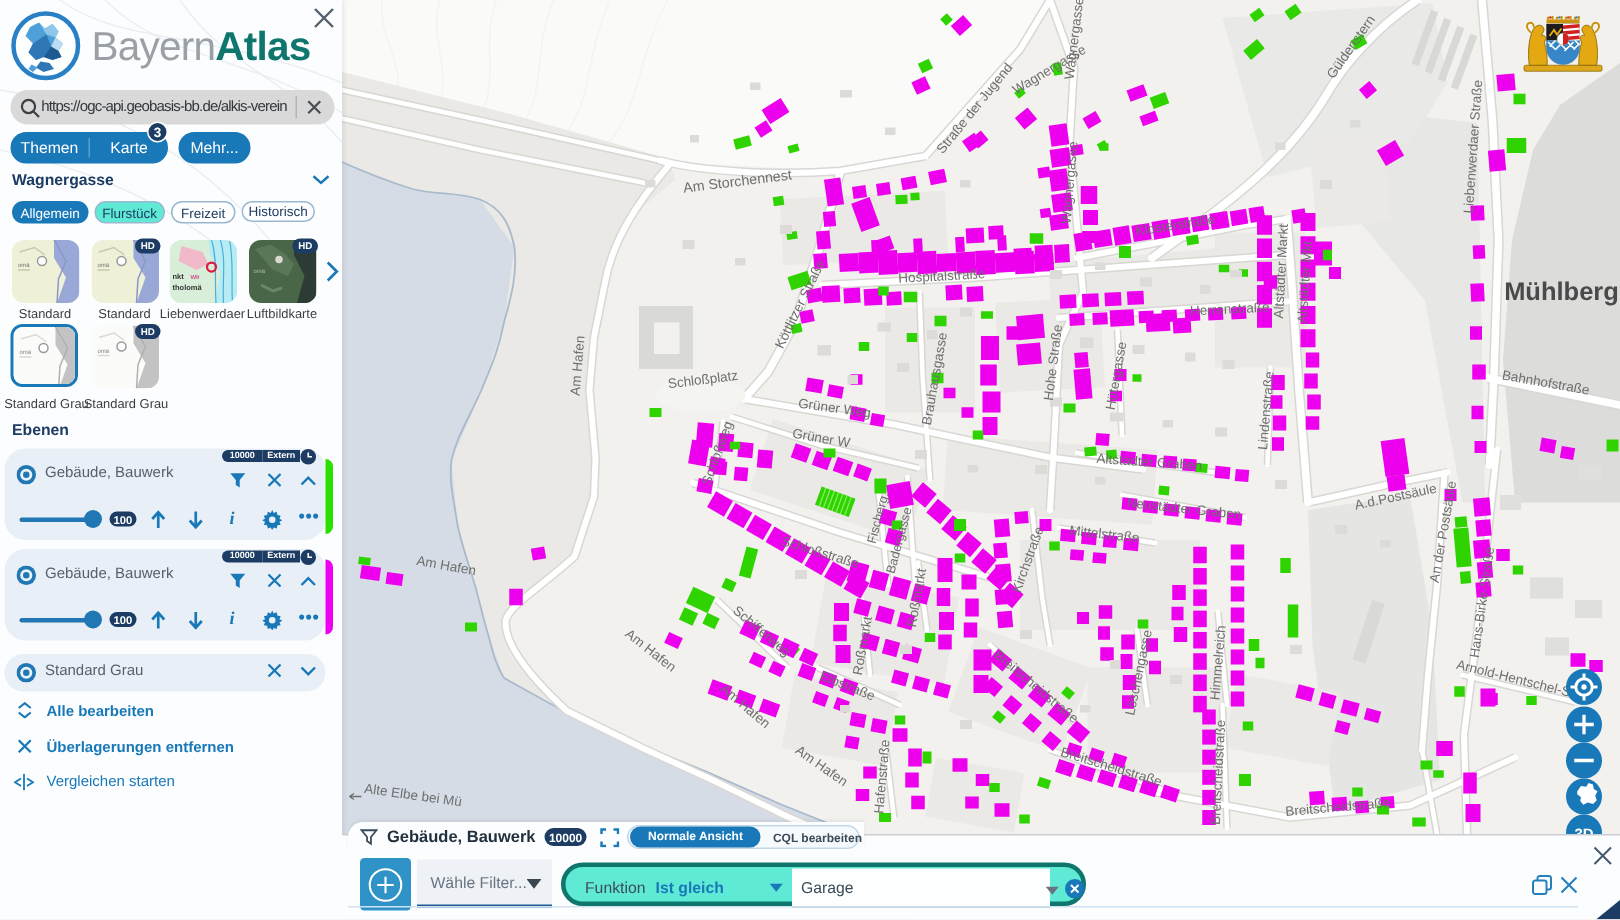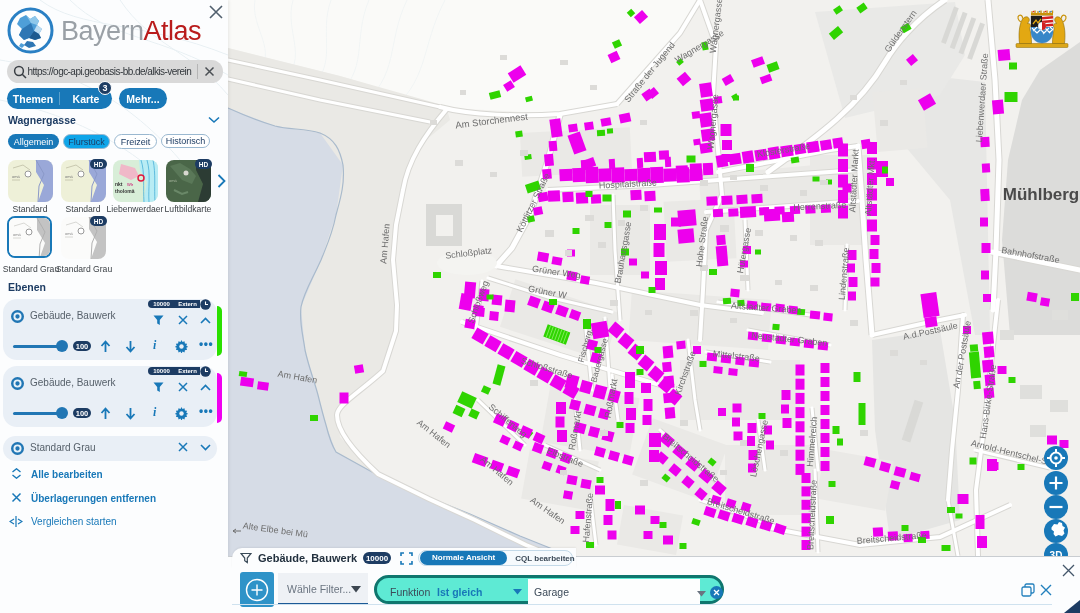--- a/index.html
+++ b/index.html
@@ -1,20 +1,20 @@
 <!DOCTYPE html>
 <html lang="de"><head><meta charset="utf-8">
 <title>BayernAtlas</title>
 <style>
 *{margin:0;padding:0;box-sizing:border-box}
 html,body{width:1080px;height:613px;overflow:hidden;font-family:"Liberation Sans",sans-serif;background:#f2f1ee}
 .abs{position:absolute}
 #map{position:absolute;left:0;top:0;z-index:0}
 #panel{position:absolute;left:0;top:0;width:228px;height:613px;background:rgba(252,253,254,0.96);z-index:10;box-shadow:1px 0 3px rgba(0,0,0,0.08)}
-.bluebtn{background:#1878b8;color:#fff;font-weight:bold;border-radius:11px;display:flex;align-items:center;justify-content:center}
+.bluebtn{background:#1878b8;color:#fff;font-weight:normal;border-radius:11px;display:flex;align-items:center;justify-content:center}
 .navy{background:#1d3c63;color:#fff;font-weight:bold;border-radius:8px;display:inline-flex;align-items:center;justify-content:center}
 </style></head><body>
 
 <div id="map"><svg width="1080" height="613" viewBox="0 0 1080 613" font-family="Liberation Sans, sans-serif">
 
 <rect width="1080" height="613" fill="#f2f1ee"></rect>
 
 <polygon points="228,0 697,0 678,36 617,105 560,114 446,108 340,76 228,48" fill="#fafaf8"></polygon>
 <g opacity="0.45">
         <path d="M255,0 C250,28 280,52 256,74 S290,110 262,132" fill="none" stroke="#e6eef1" stroke-width="1"></path>
@@ -961,21 +961,21 @@
 <circle cx="23.5" cy="23.5" r="21.5" fill="#fdfefe" stroke="#2a80c4" stroke-width="3"></circle>
 <path d="M13,11 L19,8 L23,12 L28,9 L32,14 L30,18 L35,22 L32,27 L34,31 L28,33 L22,31 L17,33 L12,28 L15,22 L10,17 z" fill="#4f9fd8"></path>
 <path d="M19,8 L23,12 L28,9 L32,14 L30,18 L24,16 z" fill="#8ec7ea"></path>
 <path d="M30,18 L35,22 L32,27 L27,24 z" fill="#bcdcf2"></path>
 <path d="M15,22 L24,16 L27,24 L22,31 L17,33 L12,28 z" fill="#2e77b4"></path>
 <path d="M27,24 L32,27 L34,31 L28,33 L22,31 z" fill="#1c5a90"></path>
 <path d="M20,34 L26,35 L29,39 L22,41 L17,38 z" fill="#2e77b4"></path>
 <path d="M14,36 l4,2 -3,3 -3,-2 z" fill="#4f9fd8"></path>
 </svg>
 
-<div class="abs" style="left:61px;top:16px;font-size:27px;letter-spacing:-0.5px"><span style="color:#9aa0a6">Bayern</span><span style="color:#b91c1c;font-weight:normal">Atlas</span></div>
+<div class="abs" style="left:61px;top:16px;font-size:27px;letter-spacing:-0.5px"><span style="color:#9aa0a6">Bayern</span><span style="color:#0f766e;font-weight:bold">Atlas</span></div>
 
 <div class="abs" style="left:6.5px;top:60px;width:216px;height:23px;background:#d9d9d9;border-radius:11.5px">
 <svg class="abs" style="left:6px;top:5px" width="14" height="14">
         <circle cx="6" cy="6" r="4.4" fill="none" stroke="#3a3f44" stroke-width="1.5"></circle>
         <path d="M9.2,9.2 L13,13" stroke="#3a3f44" stroke-width="1.5"></path>
       </svg>
 <div class="abs" style="left:21px;top:6px;width:172px;font-size:10px;color:#33383d;letter-spacing:-0.55px;white-space:nowrap;overflow:hidden">https://ogc-api.geobasis-bb.de/alkis-verein</div>
 <div class="abs" style="left:190px;top:4px;width:1px;height:15px;background:#b5b5b5"></div>
 <svg class="abs" style="left:197px;top:6px" width="11" height="11">
         <path d="M1.5,1.5 L9.5,9.5 M9.5,1.5 L1.5,9.5" stroke="#4a4f54" stroke-width="1.5"></path>
@@ -992,21 +992,21 @@
 
 <div class="abs bluebtn" style="left:119px;top:88px;width:48px;height:21px;font-size:10.5px">Mehr...</div>
 
 <div class="abs" style="left:8px;top:114px;font-size:10.5px;font-weight:bold;color:#1d3c63">Wagnergasse</div>
 
 <svg class="abs" style="left:208px;top:116px" width="12" height="8">
       <path d="M1,1.5 L6,6 L11,1.5" stroke="#1878b8" stroke-width="1.6" fill="none"></path>
     </svg>
 
 <div class="abs" style="left:8px;top:134px;width:51px;height:15px;background:#1878b8;color:#fff;border-radius:8px;font-size:9px;display:flex;align-items:center;justify-content:center">Allgemein</div>
-<div class="abs" style="left:63px;top:134px;width:47px;height:15px;background:#0ea5e9;color:#1d3c63;border:1px solid #9ab8d0;border-radius:8px;font-size:9px;display:flex;align-items:center;justify-content:center">Flurstück</div>
+<div class="abs" style="left:63px;top:134px;width:47px;height:15px;background:#5eead4;color:#1d3c63;border:1px solid #9ab8d0;border-radius:8px;font-size:9px;display:flex;align-items:center;justify-content:center">Flurstück</div>
 <div class="abs" style="left:114px;top:134px;width:43px;height:15px;background:#fff;color:#1d3c63;border:1px solid #9ab8d0;border-radius:8px;font-size:9px;display:flex;align-items:center;justify-content:center">Freizeit</div>
 <div class="abs" style="left:161px;top:134px;width:49px;height:14px;background:#fff;color:#1d3c63;border:1px solid #9ab8d0;border-radius:8px;font-size:9px;display:flex;align-items:center;justify-content:center">Historisch</div>
 
 <div class="abs" style="left:8px;top:160px;width:45px;height:42px;border-radius:8px;overflow:hidden;"><svg width="45" height="42" viewBox="0 0 45 42">
         <rect width="45" height="42" fill="#eef0d8"></rect>
         <path d="M28,0 L45,0 L45,42 L30,42 L36,25 L28,12 z" fill="#9aa8d8"></path>
         <path d="M28,0 L36,14 L31,26 L30,42" stroke="#8a98c8" fill="none"></path>
         <circle cx="20" cy="14" r="3" fill="#fff" stroke="#999"></circle>
         <path d="M5,8 L15,5 L22,10 M4,20 h8" stroke="#c8c8b0" fill="none"></path>
         <text x="4" y="18" font-size="4" fill="#777">omä</text>

